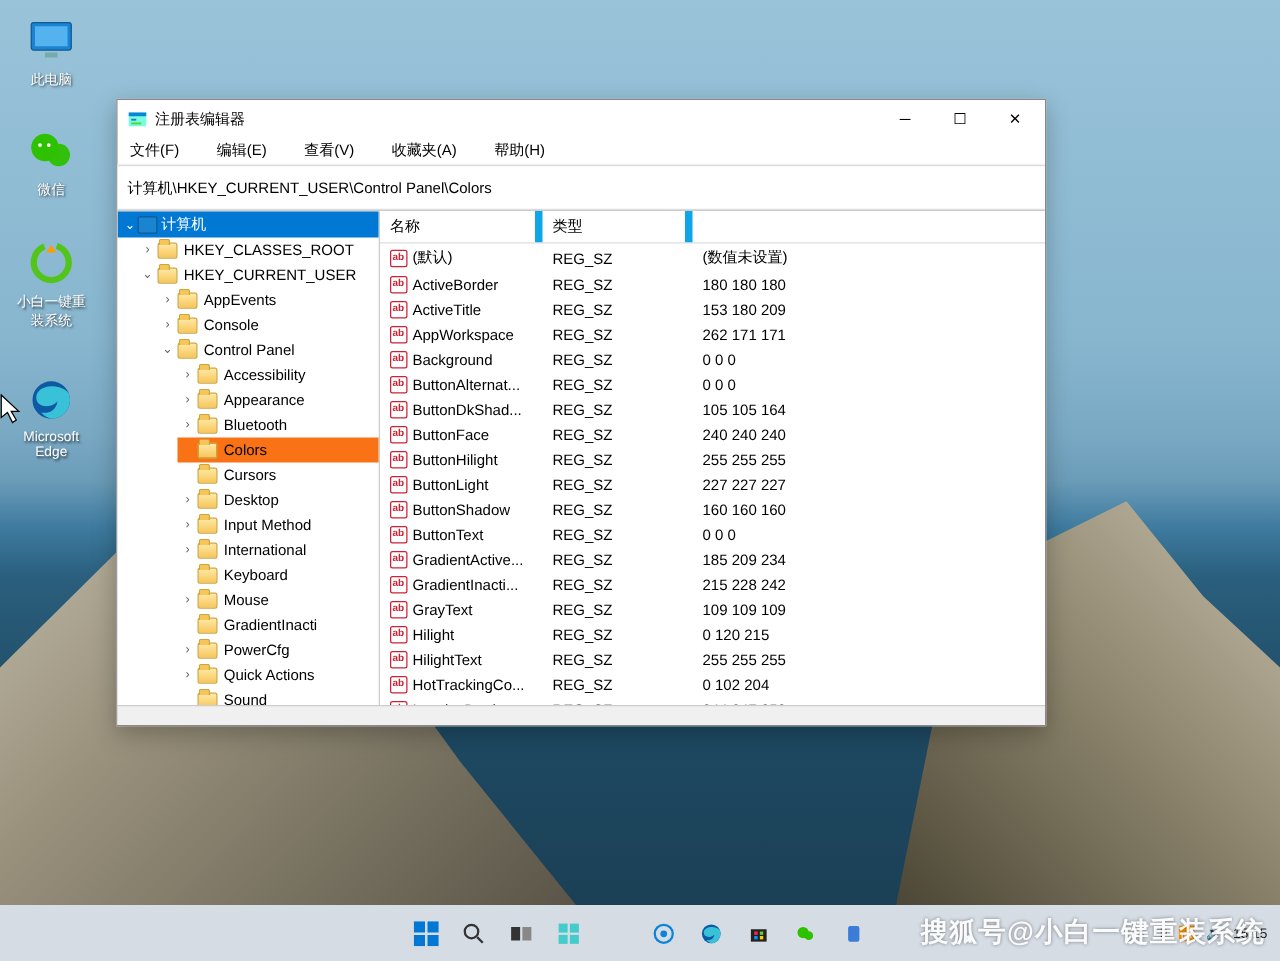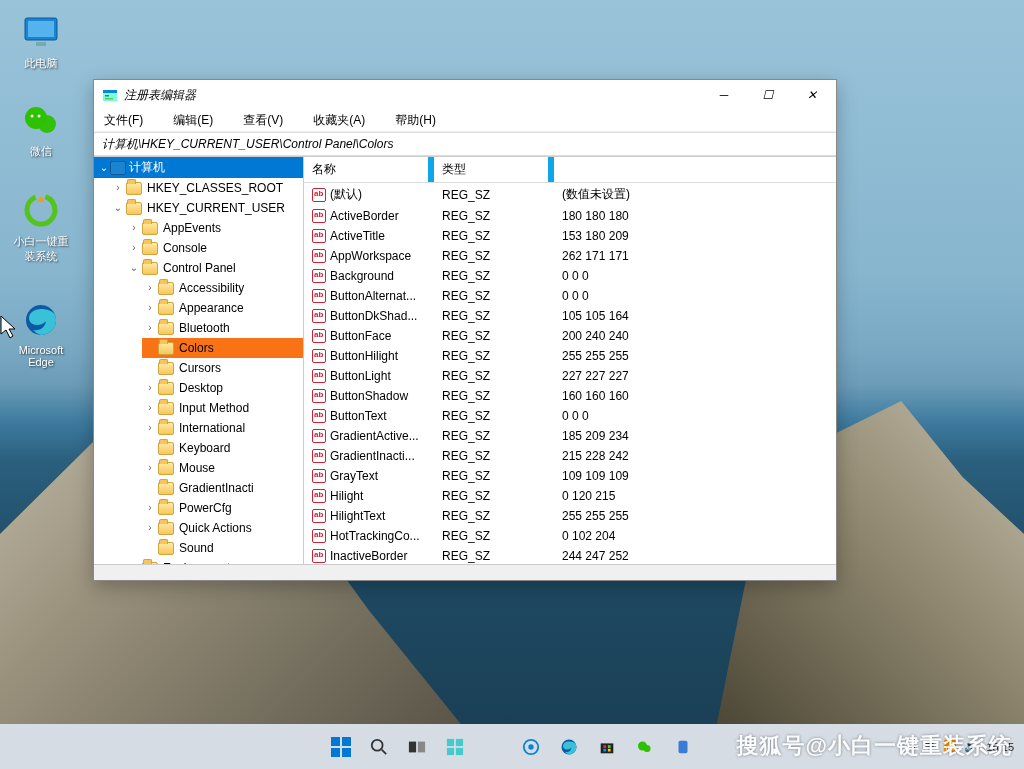--- a/index.html
+++ b/index.html
@@ -21,28 +21,28 @@
 
 
 .taskbar { position: absolute; left: 0; right: 0; bottom: 0; height: 45px; background: rgba(240,243,248,.88); display:flex; align-items:center; justify-content:center; }
 .tb-icons { display:flex; gap:10px; align-items:center; }
 .tb-btn { width: 28px; height: 28px; display:flex; align-items:center; justify-content:center; border-radius:4px; cursor:pointer; }
 .tb-tray { position:absolute; right:10px; display:flex; align-items:center; gap:8px; font-size:11px; color:#222; }
 .watermark { position:absolute; right:12px; bottom:8px; color:#ffffff; font-size:22px; font-weight:700; letter-spacing:1px; opacity:.9; pointer-events:none; text-shadow:0 0 3px rgba(0,0,0,.5); }
 
 
 .window { position:absolute; left:93px; top:79px; width:744px; height:502px; background:#fff; border:1px solid #888; display:flex; flex-direction:column; box-shadow:0 6px 18px rgba(0,0,0,.25); }
-.titlebar { height:30px; display:flex; align-items:center; padding:0 2px 0 8px;font-style:italic; }
+.titlebar { height:30px; display:flex; align-items:center; padding:0 2px 0 8px; }
 .title-icon { width:16px; height:16px; margin-right:6px; }
 .titlebar .title { flex:1; font-size:12px; }
 .win-btns { display:flex; }
 .win-btn { width:44px; height:30px; display:flex; align-items:center; justify-content:center; cursor:pointer; font-family:sans-serif; }
 .menubar { height:22px; display:flex; align-items:center; gap:18px; padding:0 4px; font-size:12px; border-bottom:1px solid #f0f0f0;}
 .menubar span { padding:2px 6px; cursor:pointer; }
-.addressbar { height:24px; border-top:1px solid #ddd; border-bottom:1px solid #ddd; padding:4px 8px; font-size:12px; display:flex; align-items:center; background:#fff;font-style:italic; }
+.addressbar { height:36px; border-top:1px solid #ddd; border-bottom:1px solid #ddd; padding:4px 8px; font-size:12px; display:flex; align-items:center; background:#fff; }
 
 .client { flex:1; display:flex; min-height:0; border-top:1px solid #ccc;}
 .tree-pane { width:210px; border-right:1px solid #ccc; overflow:hidden; position:relative; font-size:12px; background:#fff;}
 .tree ul { list-style:none; padding-left:16px; }
 .tree li { white-space:nowrap; line-height:20px; }
 .tree .row { display:flex; align-items:center; gap:2px; padding:0 2px; cursor:pointer; }
 .tree .row.selected { background:#f97316; }
 .tree .exp { width:12px; display:inline-block; text-align:center; color:#666; cursor:pointer; font-size:10px;}
 .tree .folder { width:16px; height:13px; display:inline-block; background:linear-gradient(#ffe9a6,#f7c65a); border:1px solid #cfa53c; border-radius:2px; position:relative; margin-right:3px;}
 .tree .folder::before { content:""; position:absolute; top:-4px; left:0; width:7px; height:4px; background:#f7c65a; border:1px solid #cfa53c; border-bottom:none; border-radius:2px 2px 0 0;}
@@ -332,21 +332,21 @@
               <div class="cell">0 0 0</div>
             </div>
             <div class="list-row">
               <div class="cell"><span class="reg-icon"></span>ButtonDkShad...</div>
               <div class="cell">REG_SZ</div>
               <div class="cell">105 105 164</div>
             </div>
             <div class="list-row">
               <div class="cell"><span class="reg-icon"></span>ButtonFace</div>
               <div class="cell">REG_SZ</div>
-              <div class="cell">200 240 240</div>
+              <div class="cell">240 240 240</div>
             </div>
             <div class="list-row">
               <div class="cell"><span class="reg-icon"></span>ButtonHilight</div>
               <div class="cell">REG_SZ</div>
               <div class="cell">255 255 255</div>
             </div>
             <div class="list-row">
               <div class="cell"><span class="reg-icon"></span>ButtonLight</div>
               <div class="cell">REG_SZ</div>
               <div class="cell">227 227 227</div>

